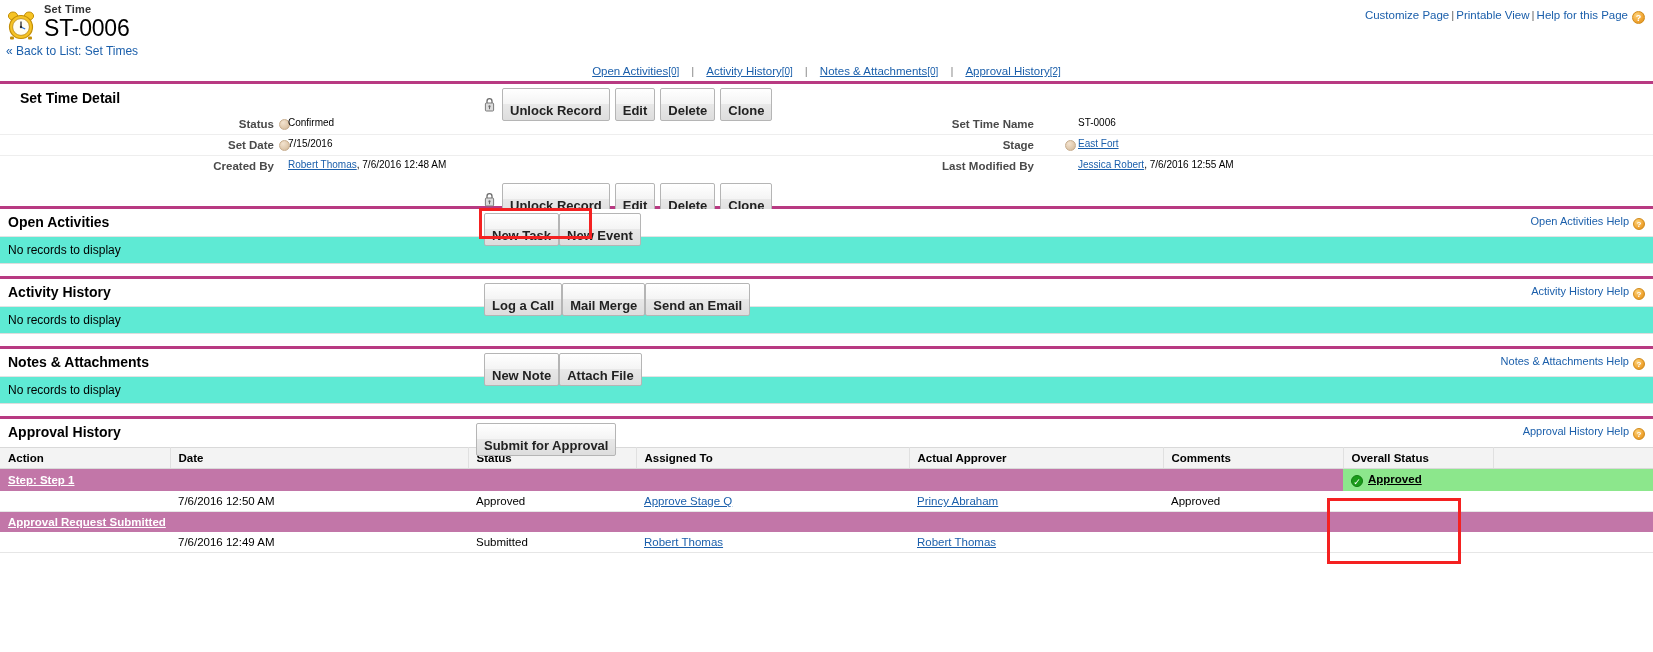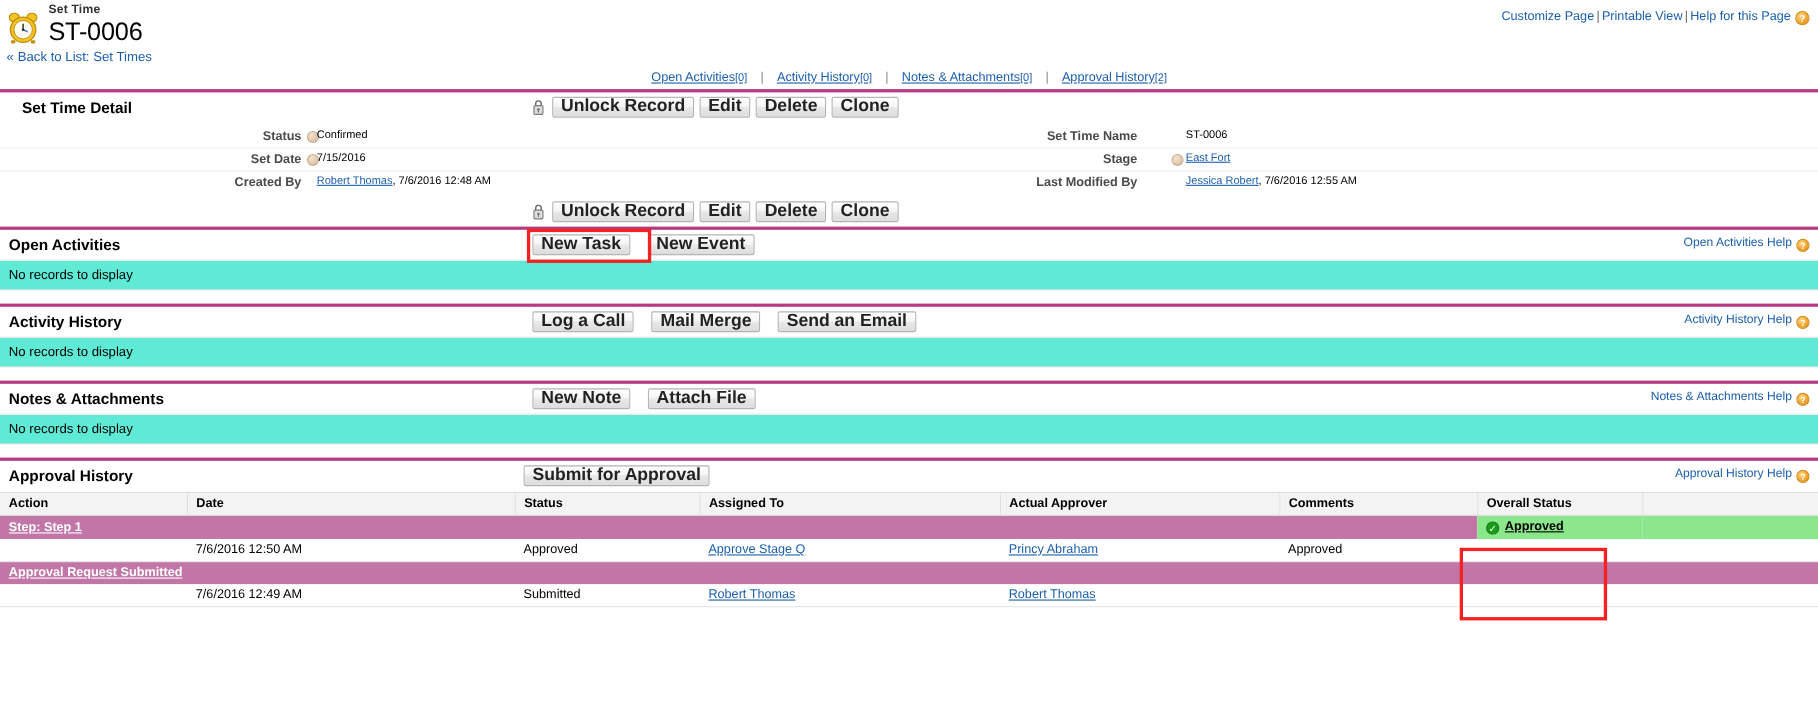--- a/index.html
+++ b/index.html
@@ -41,31 +41,31 @@
   #anchor-nav a{color:#1B5FAB;text-decoration:underline;}
   #anchor-nav .cnt{font-size:10px;color:#1B5FAB;text-decoration:underline;}
   #anchor-nav .bar{color:#888;padding:0 12px;}
 
   
   .sec-bar{height:3px;background:#B83A82;}
   .sec-head{
     position:relative;height:27px;background:#fff;border-bottom:1px solid #e3e3e3;
   }
   .sec-title{position:absolute;left:8px;top:5px;font-size:14px;font-weight:bold;color:#000;}
-  .sec-btns{position:absolute;top:4px;display:flex;gap:16px;}
+  .sec-btns{position:absolute;top:4px;display:flex;gap:0;}
   .sec-help{position:absolute;right:8px;top:6px;font-size:11px;white-space:nowrap;}
   .sec-help a{color:#1B5FAB;}
 
   
   .btn{
     display:inline-block;
     background:linear-gradient(to bottom,#ffffff 0%,#f4f4f4 48%,#e8e8e8 50%,#dddddd 100%);
     border:1px solid #b5b5b5;border-radius:2px;
-    font-family:"Liberation Sans", sans-serif;font-size:16px;font-weight:bold;color:#222;
-    padding:2px 7px 3px 7px;line-height:12px;cursor:pointer;white-space:nowrap;
+    font-family:"Liberation Sans", sans-serif;font-size:13px;font-weight:bold;color:#222;
+    padding:16px 7px 3px 7px;line-height:12px;cursor:pointer;white-space:nowrap;
   }
 
   
   #detail{position:relative;}
   #detail-head{position:relative;height:30px;}
   #detail-title{position:absolute;left:20px;top:6px;font-size:14px;font-weight:bold;}
   #detail-btns{position:absolute;left:484px;top:4px;display:flex;align-items:center;gap:5px;}
   .lock-icon{width:11px;height:15px;position:relative;display:inline-block;margin-right:2px;}
   #detail-btns2{position:absolute;left:484px;top:0px;display:flex;align-items:center;gap:5px;}
 

